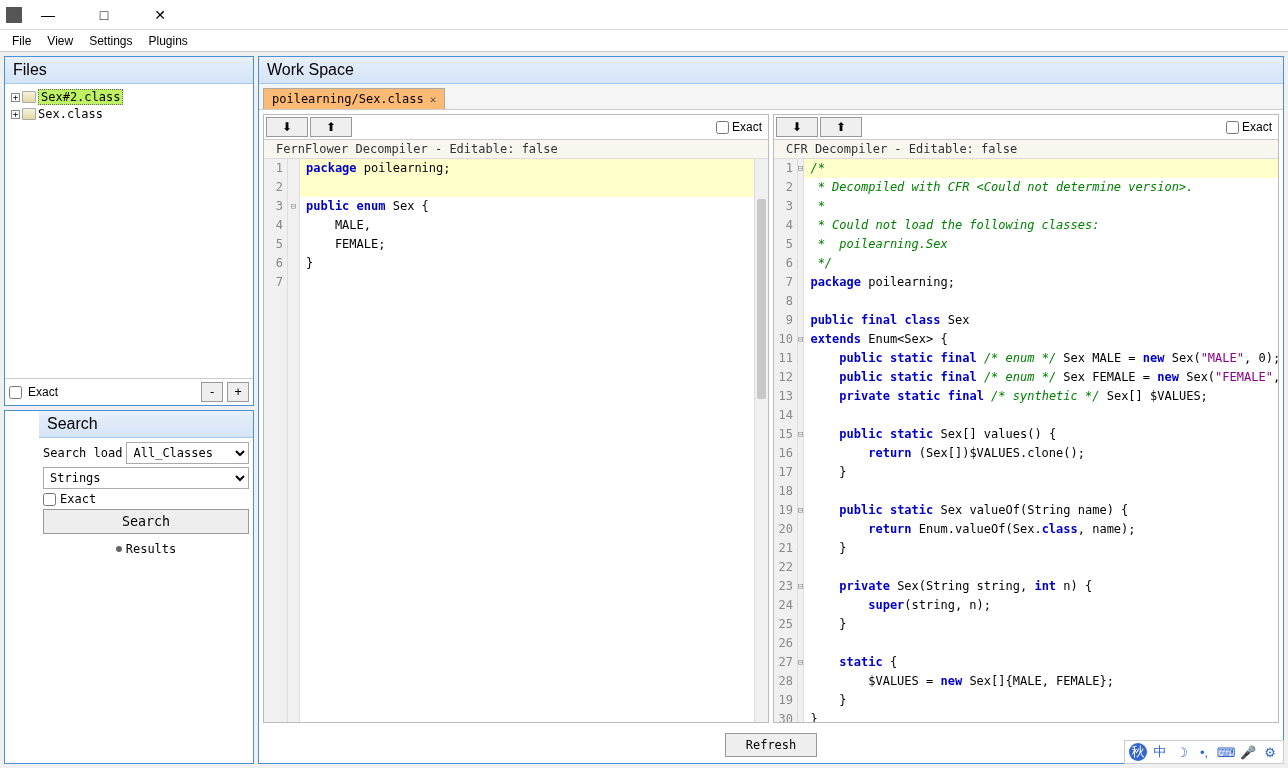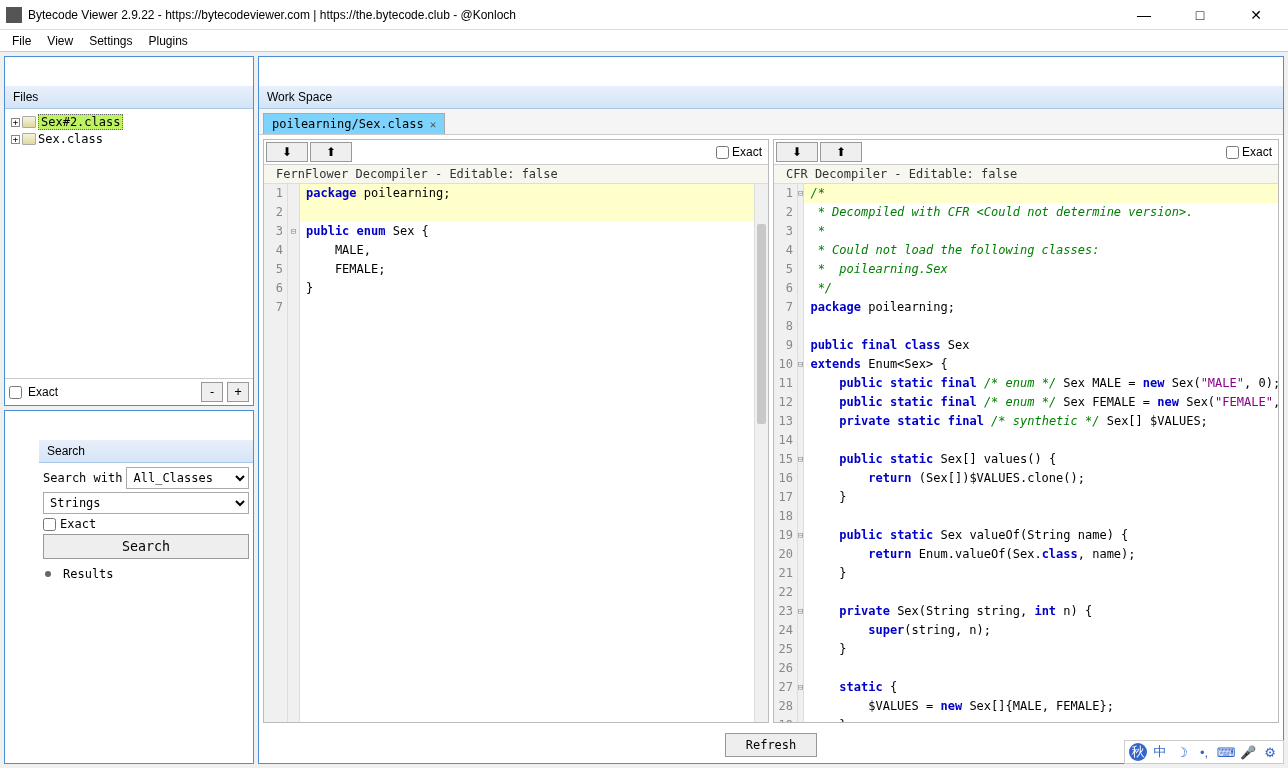--- a/index.html
+++ b/index.html
@@ -7,44 +7,44 @@
 .titlebar { height: 30px; background: #fff; display: flex; align-items: center; padding: 0 6px; border-bottom: 1px solid #ddd; }
 .titlebar-icon { width: 16px; height: 16px; background: #555; margin-right: 6px; }
 .titlebar-text { flex: 1; font-size: 12px; color: #000; }
 .window-controls { display: flex; gap: 16px; font-size: 14px; padding-right: 6px; }
 .window-controls span { cursor: pointer; width: 40px; text-align: center; }
 .menubar { height: 22px; background: #fff; display: flex; align-items: center; padding: 0 4px; border-bottom: 1px solid #ccc; }
 .menubar span { padding: 2px 8px; cursor: pointer; }
 .main { flex: 1; display: flex; padding: 4px; gap: 4px; min-height: 0; }
 .left-col { width: 250px; display: flex; flex-direction: column; gap: 4px; }
 .panel { border: 1px solid #4a90d9; background: #fff; display: flex; flex-direction: column; }
-.panel-header { background: linear-gradient(#e8f0fb, #d4e4f7); border-bottom: 1px solid #a8c8e8; padding: 4px 8px; font-size: 12px; margin-top: 29px; }
+.panel-header { background: linear-gradient(#e8f0fb, #d4e4f7); border-bottom: 1px solid #a8c8e8; padding: 4px 8px; font-size: 16px; }
 .files-panel { flex: 0 0 350px; }
 .tree { flex: 1; padding: 4px 6px; overflow: auto; font-family: monospace; font-size: 12px; }
 .tree-item { display: flex; align-items: center; gap: 2px; padding: 1px 0; cursor: pointer; }
 .tree-expand { width: 9px; height: 9px; border: 1px solid #888; text-align: center; line-height: 7px; font-size: 9px; }
 .tree-icon { width: 14px; height: 12px; display: inline-block; background: linear-gradient(#f5f5dc,#e0d8a0); border:1px solid #aaa; border-radius:1px; }
 .tree-label.selected { border: 1px dotted #666; background: #bef264; padding: 0 2px; }
 .quick-search { border-top: 1px solid #ccc; padding: 2px 4px; font-family: monospace; color: #888; font-size: 12px; }
 .exact-row { display: flex; align-items: center; padding: 3px 4px; border-top: 1px solid #ccc; gap: 4px; }
 .exact-row input[type=checkbox] { margin-right: 2px; }
 .small-btn { width: 22px; height: 20px; border: 1px solid #999; background: #eee; cursor: pointer; text-align: center; line-height: 18px; font-family: monospace; }
 .search-panel { flex: 1; min-height: 0; padding-left: 34px; }
 .search-body { padding: 4px; display: flex; flex-direction: column; gap: 3px; font-family: monospace; font-size: 12px; }
 .search-row { display: flex; align-items: center; gap: 4px; }
 .search-row select, .search-row input[type=text] { flex: 1; border: 1px solid #aaa; padding: 2px; font-family: monospace; font-size: 12px; background: #fff; }
 .full-select { width: 100%; border: 1px solid #aaa; padding: 2px; font-family: monospace; font-size: 12px; background: #fff; }
 .search-btn { width: 100%; padding: 4px; border: 1px solid #999; background: #eee; cursor: pointer; font-family: monospace; }
 .results { flex: 1; padding: 4px 6px; font-family: monospace; font-size: 12px; }
-.results-item { display: flex; align-items: center; gap: 12px; }
+.results-item { display: flex; align-items: center; gap: 4px; justify-content: center; }
 .dot { width: 6px; height: 6px; border-radius: 50%; background: #666; }
 .right-col { flex: 1; display: flex; flex-direction: column; gap: 4px; min-width: 0; }
 .workspace { flex: 1; border: 1px solid #4a90d9; background: #fff; display: flex; flex-direction: column; min-height: 0; }
 .tabs-row { display: flex; border-bottom: 1px solid #ccc; padding: 4px 4px 0 4px; background: #f5f5f5; }
-.tab { border: 1px solid #aaa; border-bottom: none; background: #7dd3fc; padding: 3px 8px; font-family: monospace; font-size: 12px; display: flex; align-items: center; gap: 6px; cursor: pointer; }
+.tab { border: 1px solid #aaa; border-bottom: none; background: #fdba74; padding: 3px 8px; font-family: monospace; font-size: 12px; display: flex; align-items: center; gap: 6px; cursor: pointer; }
 .tab-close { font-size: 11px; color: #555; cursor: pointer; }
 .editors { flex: 1; display: flex; gap: 4px; padding: 4px; min-height: 0; }
 .editor-pane { flex: 1; border: 1px solid #bbb; display: flex; flex-direction: column; min-width: 0; }
 .editor-toolbar { display: flex; align-items: center; padding: 2px; border-bottom: 1px solid #ccc; gap: 2px; }
 .tb-btn { width: 42px; height: 20px; border: 1px solid #999; background: #efefef; cursor: pointer; text-align: center; line-height: 18px; }
 .tb-spacer { flex: 1; }
 .tb-exact { display: flex; align-items: center; gap: 3px; padding-right: 4px; font-size: 12px; }
 .editor-title { background: #f7f7f0; border-bottom: 1px solid #ddd; padding: 2px 12px; font-family: monospace; font-size: 12px; color: #333; }
 .code-area { flex: 1; display: flex; overflow: auto; font-family: Consolas, monospace; font-size: 12px; line-height: 19px; position: relative; }
 .gutter { background: #f0f0f0; border-right: 1px solid #ddd; text-align: right; color: #888; padding: 0 4px; user-select: none; min-width: 24px; }
@@ -61,21 +61,20 @@
 .tray { position: absolute; right: 4px; bottom: 4px; display: flex; gap: 4px; align-items: center; background: #fff; border: 1px solid #ccc; padding: 2px 4px; }
 .tray span { width: 18px; height: 18px; display: inline-flex; align-items: center; justify-content: center; font-size: 13px; cursor: pointer; }
 .scrollbar-stub { width: 14px; background: #f0f0f0; border-left: 1px solid #ddd; position: relative; }
 .scrollbar-thumb { position: absolute; left: 2px; right: 2px; top: 40px; height: 200px; background: #c8c8c8; border-radius: 2px; }
 </style>
 </head>
 <body>
 
 <div class="titlebar">
   <div class="titlebar-icon"></div>
-  <div class="titlebar-text">Bytecode Viewer 2.9.22 - https://bytecodeviewer.com | https://the.bytecode.club - @Konloch</div>
   <div class="window-controls">
     <span>—</span>
     <span>□</span>
     <span>✕</span>
   </div>
 </div>
 
 <div class="menubar">
   <span>File</span>
   <span>View</span>
@@ -105,21 +104,21 @@
         <div style="flex:1"></div>
         <div class="small-btn">-</div>
         <div class="small-btn">+</div>
       </div>
     </div>
 
     <div class="panel search-panel">
       <div class="panel-header">Search</div>
       <div class="search-body">
         <div class="search-row">
-          <span>Search with</span>
+          <span>Search load</span>
           <select><option>All_Classes</option></select>
         </div>
         <select class="full-select"><option>Strings</option></select>
         <div class="search-row">
           <input type="checkbox" style="">
           <span>Exact</span>
         </div>
         <button class="search-btn">Search</button>
       </div>
       <div class="results">

